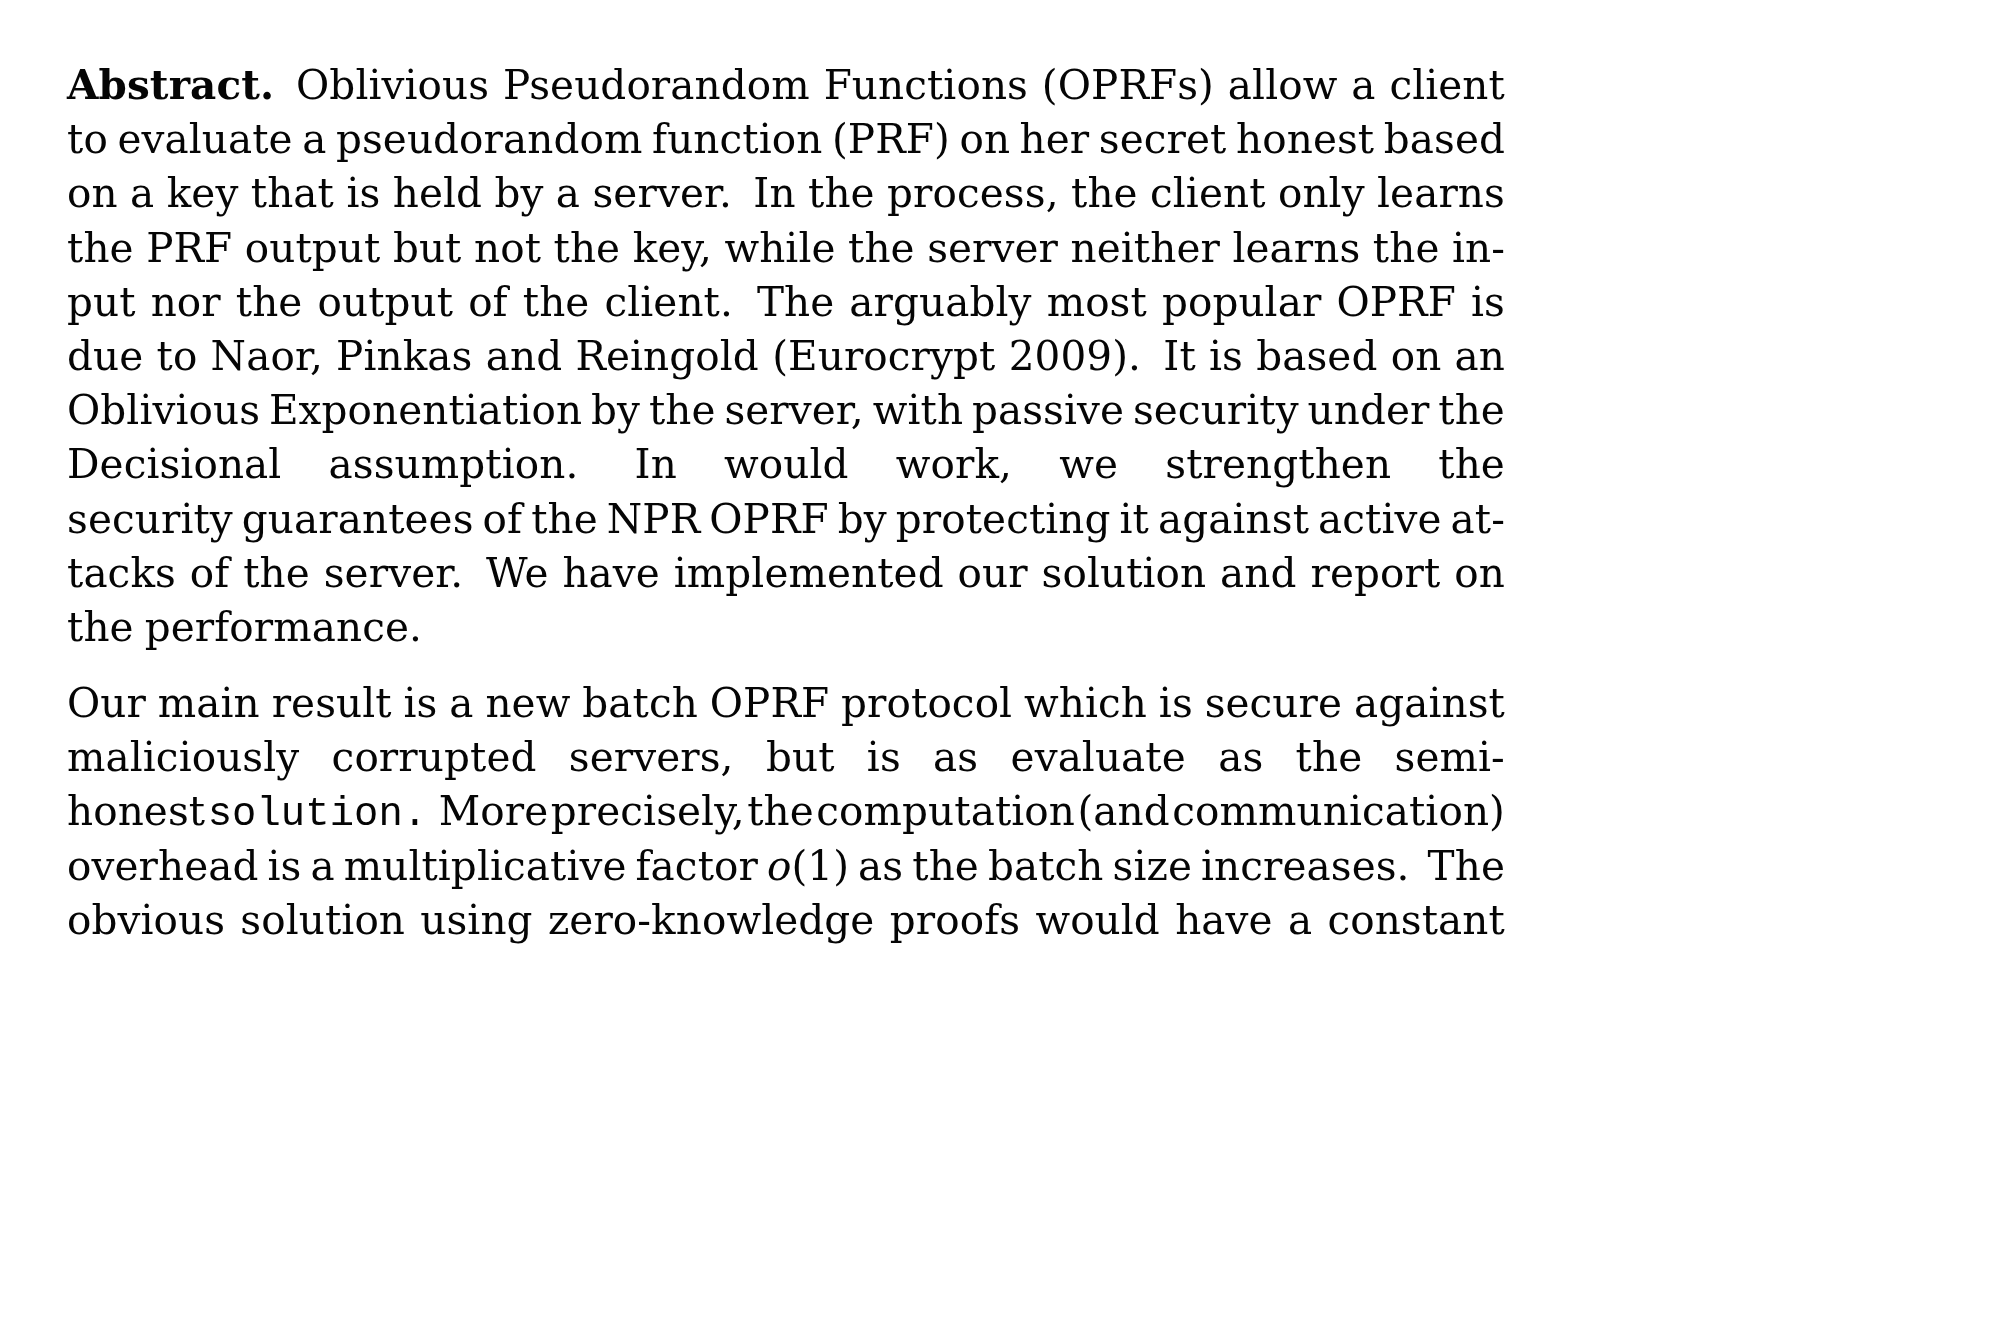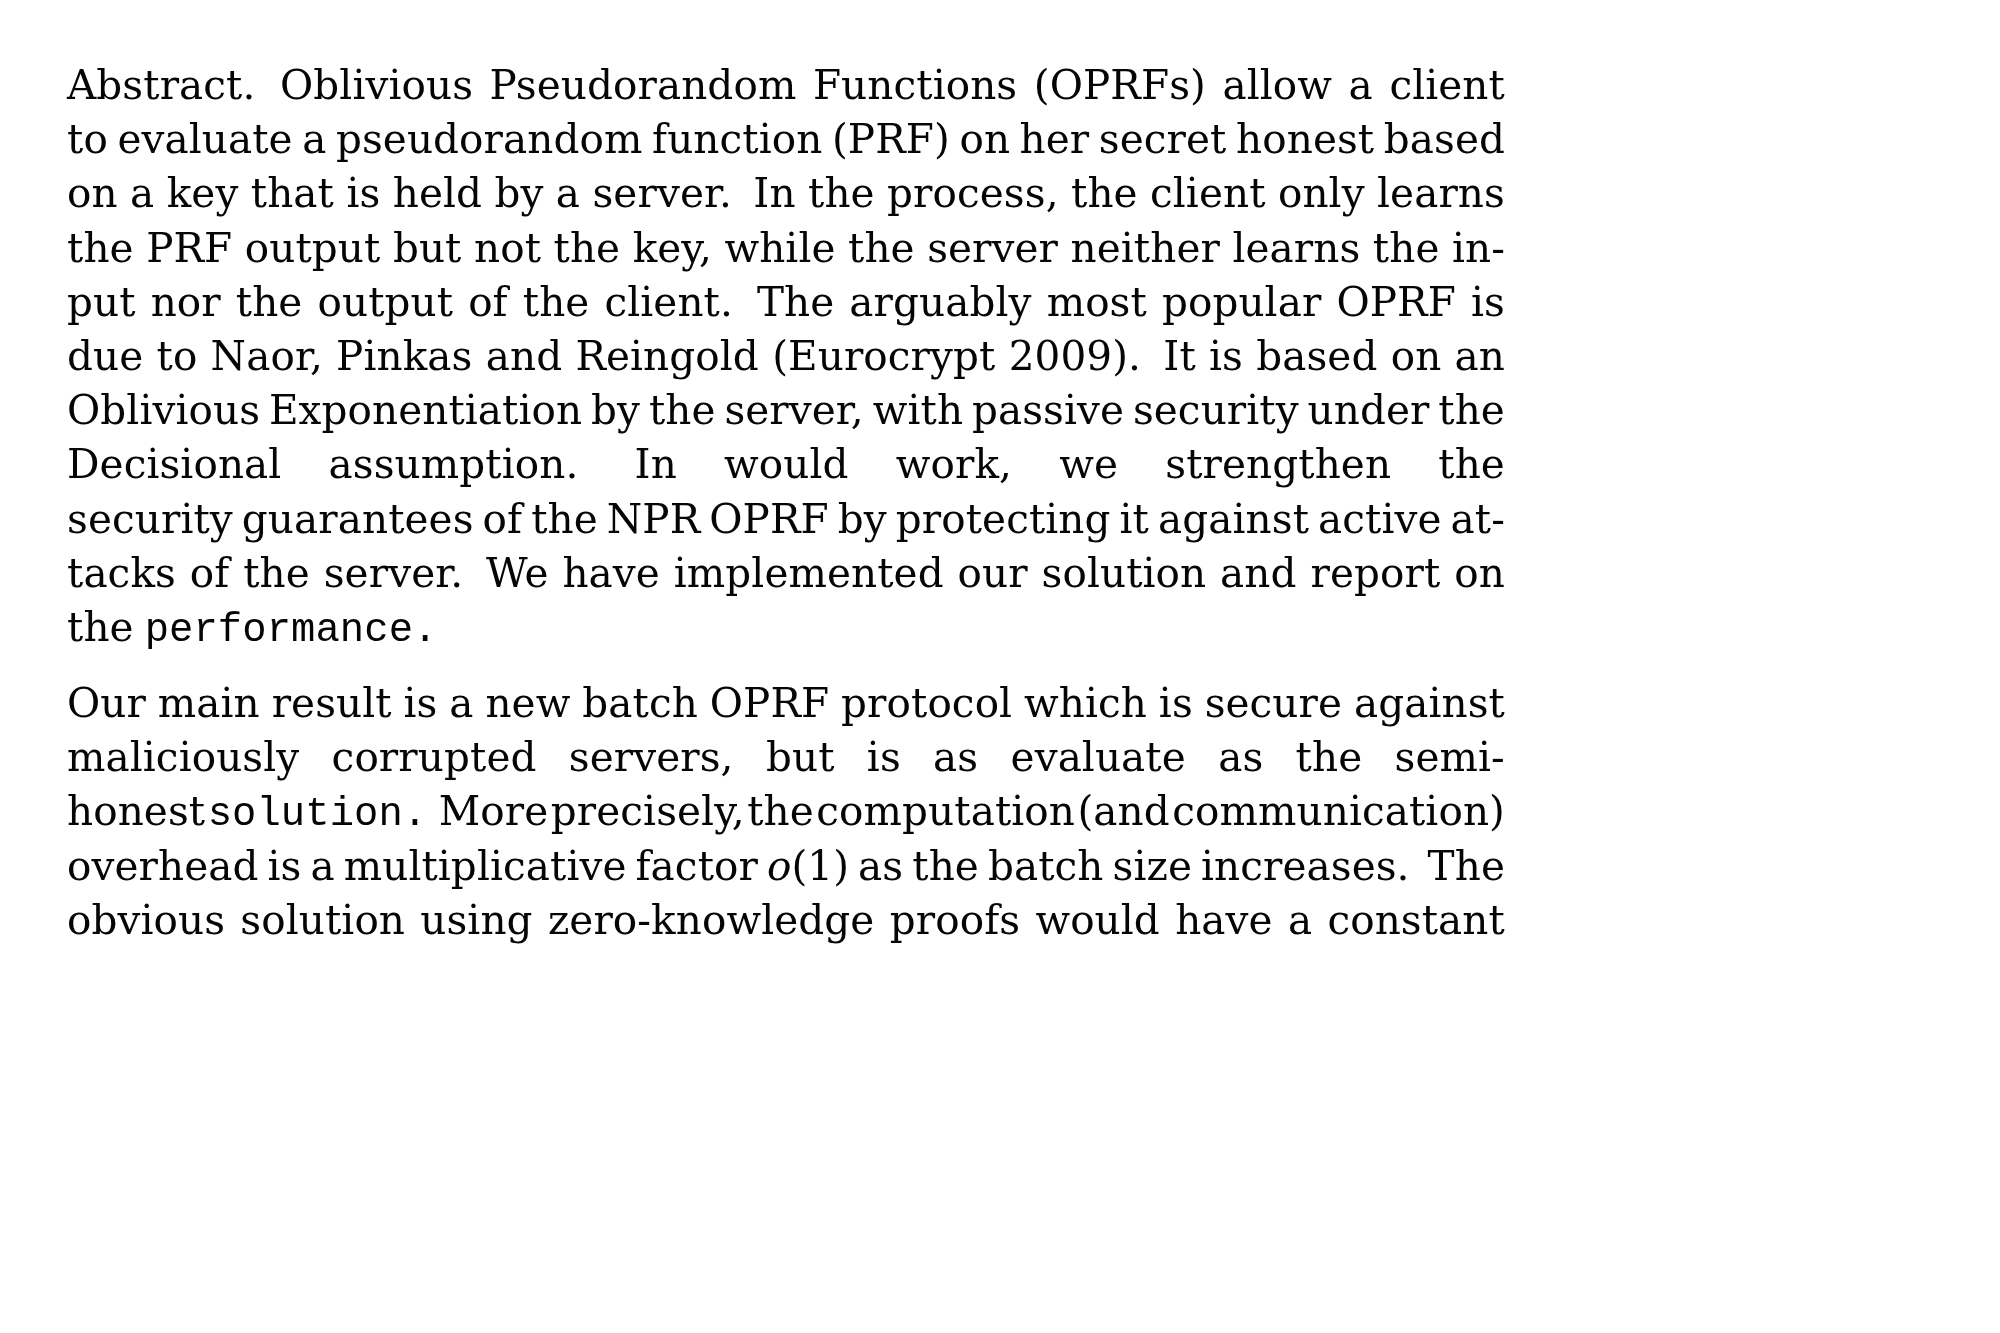--- a/index.html
+++ b/index.html
@@ -54,29 +54,28 @@
     justify-content: flex-start;
   }
   .tex-line.ragged .w + .w {
     margin-left: 0;
   }
   .tex-line.ragged .w {
     margin-right: 11px;
   }
   .tex-line.ragged .w.tight {
     margin-right: 0;
-    font-family: Liberation Mono, monospace;
   }
 
   .w {
     display: inline-block;
     white-space: pre;
   }
   .w.bold {
-    font-weight: 400;
+    font-weight: 700;
   }
 
   .para-gap {
     height: 22px;
   }
 
   .math {
     font-family: "DejaVu Serif", "Liberation Serif", serif;
   }
   .math .var {

